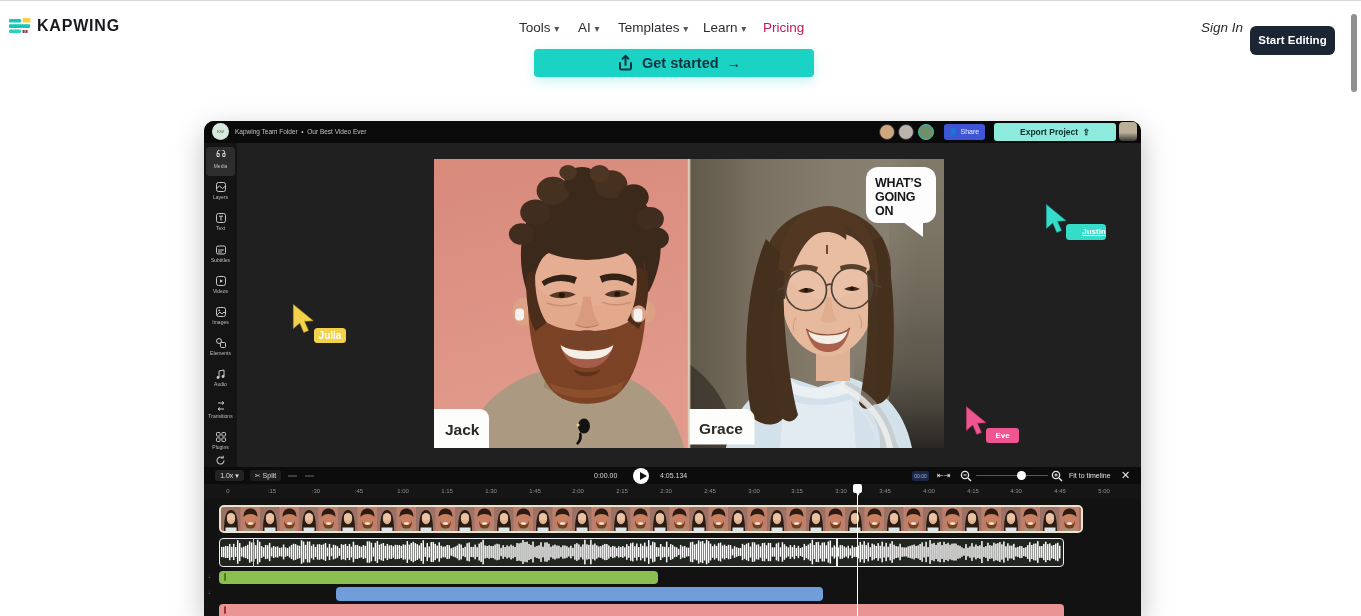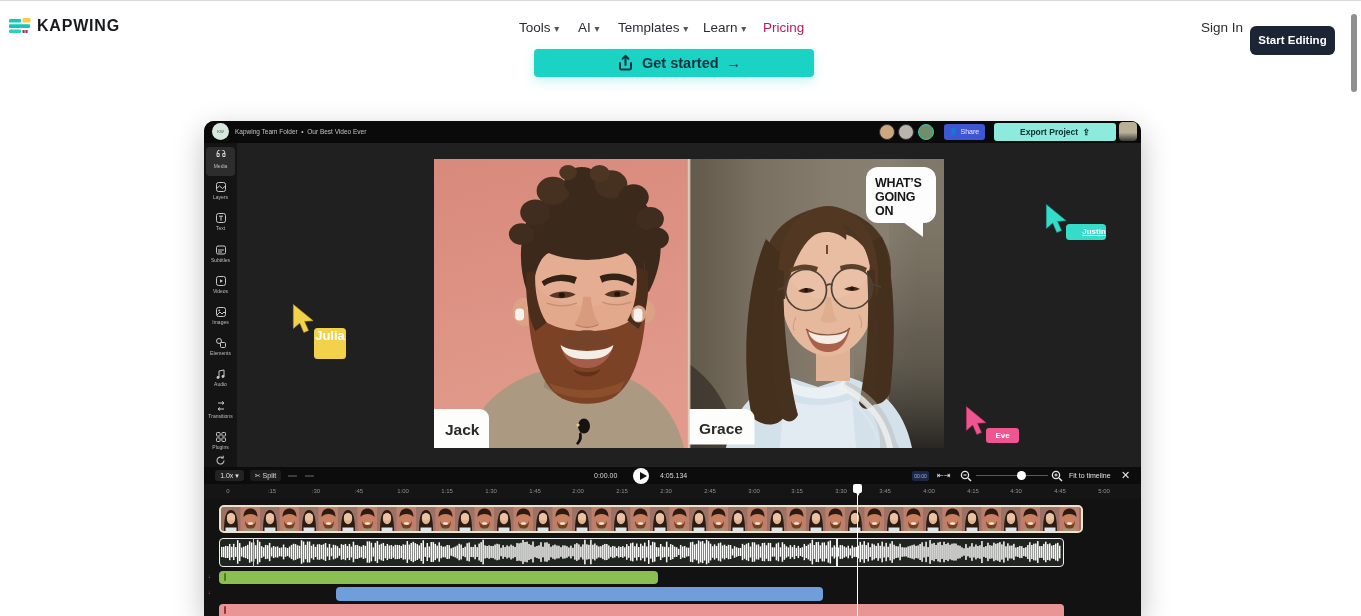--- a/index.html
+++ b/index.html
@@ -23,21 +23,21 @@
     <rect x="16.4" y="12" width="2.2" height="3" fill="#8c3a56"></rect>
   </svg>
   <div class="abs" style="left:37px;top:16px;font-size:16px;font-weight:bold;letter-spacing:0.8px;color:#17191c;">KAPWING</div>
 
   <div class="abs" style="left:519px;top:19px;font-size:13.5px;color:#2a2d31;">Tools <span style="font-size:10px;color:#555;">▾</span></div>
   <div class="abs" style="left:578px;top:19px;font-size:13.5px;color:#2a2d31;">AI <span style="font-size:10px;color:#555;">▾</span></div>
   <div class="abs" style="left:618px;top:19px;font-size:13.5px;color:#2a2d31;">Templates <span style="font-size:10px;color:#555;">▾</span></div>
   <div class="abs" style="left:703px;top:19px;font-size:13.5px;color:#2a2d31;">Learn <span style="font-size:10px;color:#555;">▾</span></div>
   <div class="abs" style="left:763px;top:19px;font-size:13.5px;color:#be185d;">Pricing</div>
 
-  <div class="abs" style="left:1201px;top:19px;font-size:13.5px;color:#2a2d31;">Sign In</div>
+  <div class="abs" style="left:1201px;top:19px;font-size:13.5px;color:#2a2d31;font-style:italic;">Sign In</div>
   <div class="abs" style="left:1250px;top:11px;width:85px;height:29px;background:#1c2534;border-radius:6px;color:#fff;font-size:11.5px;font-weight:bold;text-align:center;line-height:29px;margin-top:14px;">Start Editing</div>
 </div>
 
 <div class="abs" style="left:1351px;top:14px;width:6px;height:78px;background:#909090;border-radius:3px;"></div>
 
 <div class="abs" style="left:534px;top:49px;width:280px;height:28px;background:#1bd3c5;border-radius:4px;box-shadow:0 4px 12px rgba(27,211,197,0.25);text-decoration:underline;">
   <svg class="abs" style="left:84px;top:5px;" width="15" height="17" viewBox="0 0 15 17">
     <g fill="none" stroke="#10303f" stroke-width="2" stroke-linecap="round">
       <path d="M2 9 v5 a1.5 1.5 0 0 0 1.5 1.5 h8 a1.5 1.5 0 0 0 1.5 -1.5 v-5"></path>
       <path d="M7.5 11 V2.2"></path>
@@ -322,21 +322,21 @@
   <text x="441" y="28" font-family="Liberation Sans, sans-serif" font-size="12.5" font-weight="bold" fill="#161616" letter-spacing="-0.3">WHAT’S</text>
   <text x="441" y="42" font-family="Liberation Sans, sans-serif" font-size="12.5" font-weight="bold" fill="#161616" letter-spacing="-0.3">GOING</text>
   <text x="441" y="56" font-family="Liberation Sans, sans-serif" font-size="12.5" font-weight="bold" fill="#161616" letter-spacing="-0.3">ON</text>
 </g>
 </svg></div>
 
   <div id="cursors">
 <svg class="abs" style="left:86px;top:182px;" width="30" height="32" viewBox="0 0 20 22">
   <path d="M2 1 L2 17.5 L6.4 13.8 L9.2 20.3 L12.4 18.9 L9.6 12.6 L15.6 12.2 Z" fill="#f2d24b" stroke="#b89b20" stroke-width="0.4"></path>
 </svg>
-<div class="abs" style="left:110px;top:207px;width:32px;height:31px;background:#f2d24b;border-radius:3.5px;color:#fff;font-size:13px;font-weight:bold;text-align:center;line-height:15px;">Julia</div>
+<div class="abs" style="left:110px;top:207px;width:32px;height:15px;background:#f2d24b;border-radius:3.5px;color:#fff;font-size:10px;font-weight:bold;text-align:center;line-height:15px;">Julia</div>
 <svg class="abs" style="left:839px;top:82px;" width="30" height="32" viewBox="0 0 20 22">
   <path d="M2 1 L2 17.5 L6.4 13.8 L9.2 20.3 L12.4 18.9 L9.6 12.6 L15.6 12.2 Z" fill="#35dcca" stroke="#1a9e90" stroke-width="0.4"></path>
 </svg>
 <div class="abs" style="left:862px;top:103px;width:40px;height:16px;background:#35dcca;border-radius:3.5px;color:#fff;font-size:8px;font-weight:bold;text-align:center;line-height:16px;text-decoration:underline;padding-left:16px;">Justin</div>
 <svg class="abs" style="left:759px;top:284px;" width="30" height="32" viewBox="0 0 20 22">
   <path d="M2 1 L2 17.5 L6.4 13.8 L9.2 20.3 L12.4 18.9 L9.6 12.6 L15.6 12.2 Z" fill="#ef5590" stroke="#b52d62" stroke-width="0.4"></path>
 </svg>
 <div class="abs" style="left:782px;top:307px;width:33px;height:15px;background:#ef5590;border-radius:3px;color:#fff;font-size:8px;font-weight:bold;text-align:center;line-height:15px;">Eve</div>
 </div>
 

